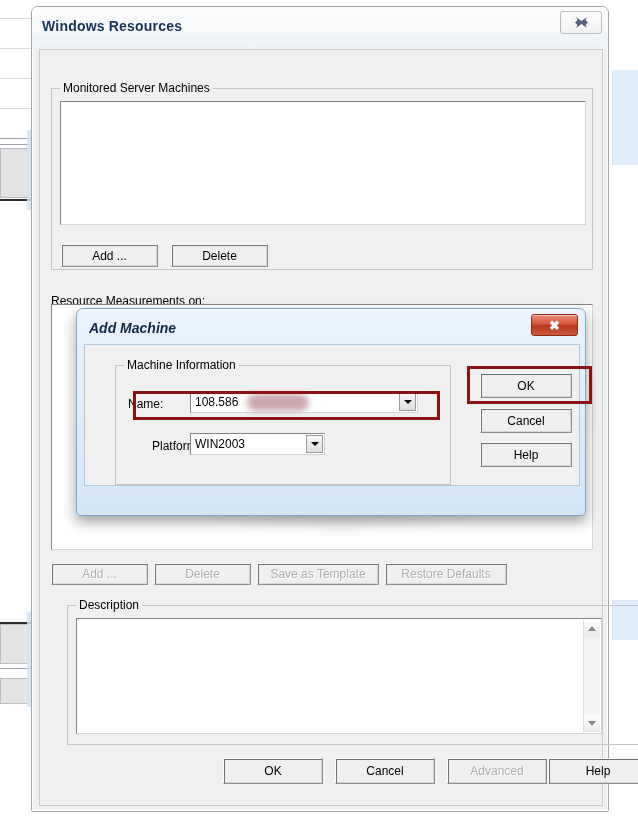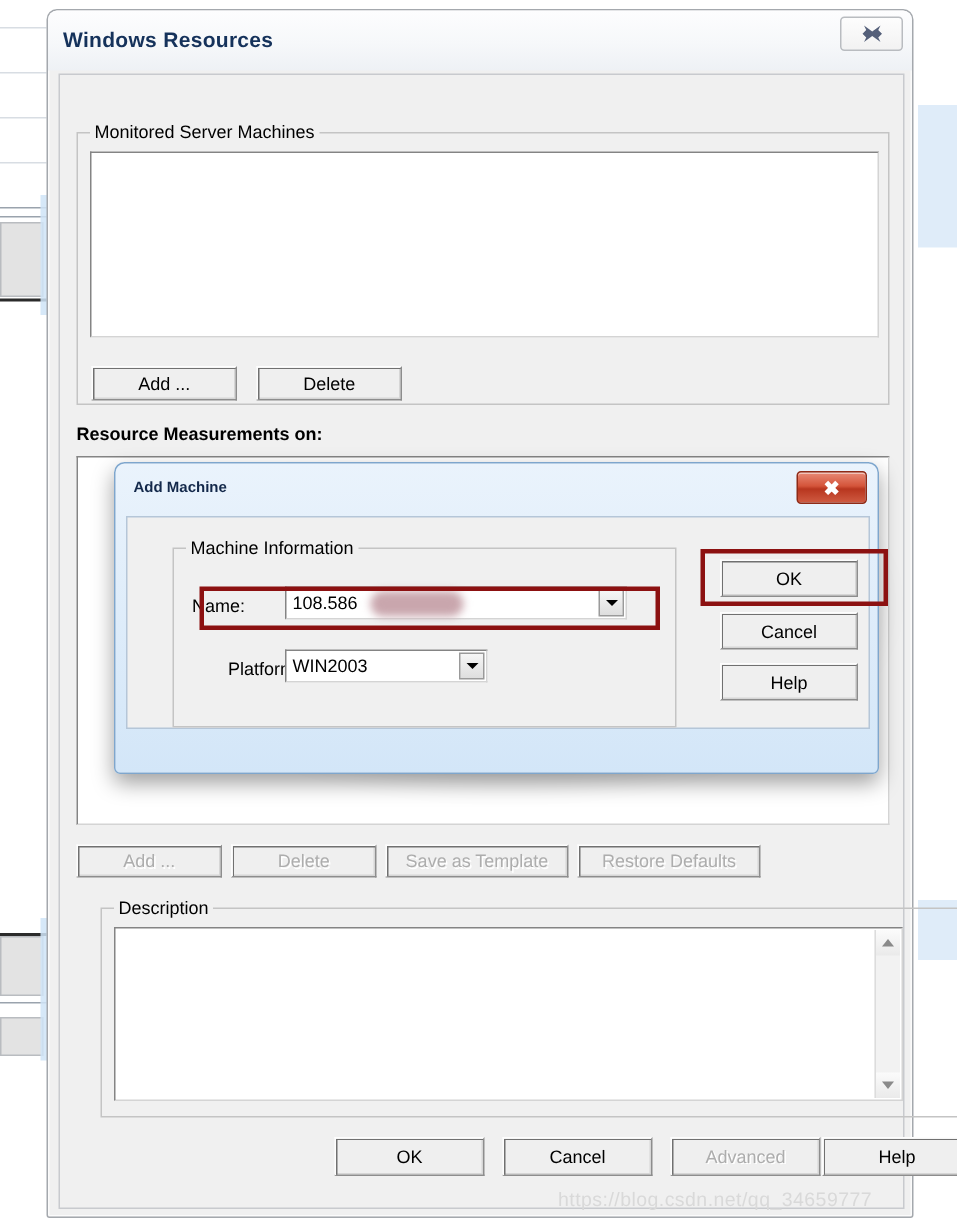--- a/index.html
+++ b/index.html
@@ -148,21 +148,21 @@
   #modal {
     position: absolute; left: 76px; top: 308px;
     width: 510px; height: 208px;
     background: linear-gradient(180deg,#eaf3fc,#d3e6f8);
     border: 1px solid #7ea6cd;
     border-radius: 7px 7px 4px 4px;
     box-shadow: 0 6px 14px rgba(0,0,0,.38);
   }
   #modal-title {
     position: absolute; left: 12px; top: 11px;
-    font-size: 10px; color: #13284a; font-weight: 600;
+    font-size: 14px; color: #13284a; font-weight: 600; font-style: italic;
   }
   #modal-close {
     position: absolute; right: 7px; top: 5px; width: 47px; height: 22px;
     background: linear-gradient(180deg,#e88a76 0%,#d4543a 45%,#b8361f 55%,#cf5a41 100%);
     border: 1px solid #8f2a16; border-radius: 3px;
     display:flex;align-items:center;justify-content:center;
     color:#fff; font-size: 13px; font-weight: bold;
     cursor:pointer;
     box-shadow: 0 1px 0 rgba(255,255,255,.5) inset;
   }
@@ -232,21 +232,21 @@
 
     <div id="client">
 
       <div class="group" style="left:11px;top:38px;width:542px;height:182px;">
         <span class="legend">Monitored Server Machines</span>
         <div class="sunken" style="left:8px;top:12px;width:526px;height:124px;"></div>
         <div class="btn flat" style="left:9px;top:155px;width:97px;height:23px;">Add ...</div>
         <div class="btn flat" style="left:119px;top:155px;width:97px;height:23px;">Delete</div>
       </div>
 
-      <div class="label" style="left:11px;top:232px;font-weight:bold;">Resource Measurements on:</div>
+      <div class="label" style="left:11px;top:244px;">Resource Measurements on:</div>
 
       <div class="sunken" style="left:11px;top:254px;width:542px;height:246px;"></div>
 
       <div class="btn flat disabled" style="left:11px;top:513px;width:97px;height:22px;">Add ...</div>
       <div class="btn flat disabled" style="left:114px;top:513px;width:97px;height:22px;">Delete</div>
       <div class="btn flat disabled" style="left:217px;top:513px;width:122px;height:22px;">Save as Template</div>
       <div class="btn flat disabled" style="left:345px;top:513px;width:122px;height:22px;">Restore Defaults</div>
 
       <div class="group" style="left:11px;top:555px;width:621px;height:140px;margin-left:16px;">
         <span class="legend">Description</span>
@@ -302,14 +302,13 @@
 
       <div class="btn flat" style="left:395px;top:28px;width:92px;height:25px;">OK</div>
       <div class="btn flat" style="left:395px;top:63px;width:92px;height:25px;">Cancel</div>
       <div class="btn flat" style="left:395px;top:97px;width:92px;height:25px;">Help</div>
     </div>
   </div>
 
   <div class="annot" style="left:133px;top:391px;width:307px;height:29px;"></div>
   <div class="annot" style="left:467px;top:366px;width:125px;height:38px;"></div>
 
-  <div id="watermark">https://blog.csdn.net/qq_34659777</div>
 </div>
 
 </body></html>

